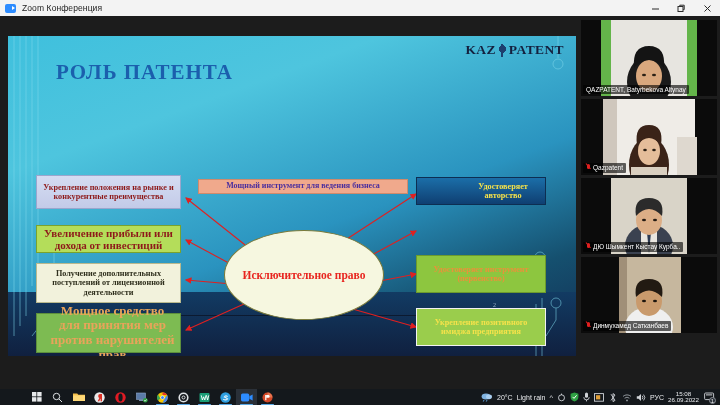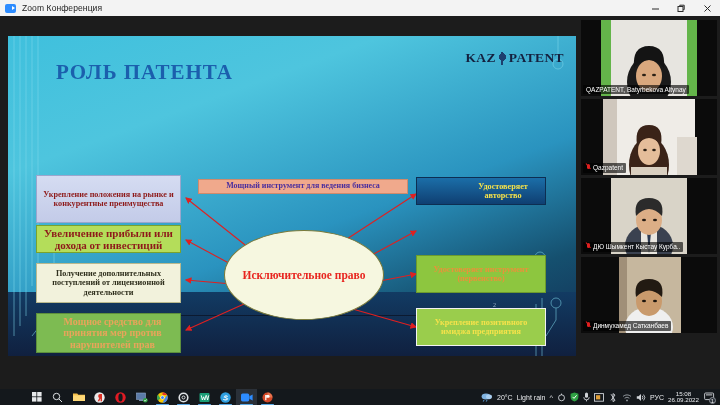--- a/index.html
+++ b/index.html
@@ -51,50 +51,50 @@
   }
   #slide-rule{
     position:absolute; left:32px; bottom:40px; width:470px; height:1px;
     background:#0c1a30;
   }
   .circuit { position:absolute; stroke:#7fd7ea; fill:none; opacity:.55; }
 
   #logo {
     position:absolute; right:12px; top:6px;
     font-family:"Liberation Serif", serif; font-size:13.5px; font-weight:700;
-    color:#14213f; letter-spacing:.4px; display:flex; align-items:center;margin-top:8px;
+    color:#14213f; letter-spacing:.4px; display:flex; align-items:center;
   }
   #logo-emblem {
     width:11px; height:13px; margin:0 1px;
     background:radial-gradient(circle at 50% 38%, #1d3f6e 0 38%, transparent 39%),
                linear-gradient(#1d3f6e,#1d3f6e) center/2px 100% no-repeat;
   }
 
   #slide-title {
     position:absolute; left:48px; top:24px;
     font-family:Liberation Serif, serif; font-weight:700;
     font-size:21px; color:#1b5fad; letter-spacing:1px;
   }
 
   .box {
     position:absolute; display:flex; align-items:center; justify-content:center;
     text-align:center; font-family:"Liberation Serif", serif; font-weight:700;
     line-height:1.12; padding:2px 4px;
   }
 
   
-  #box-market   { left:28px;  top:139px; width:145px; height:48px;
+  #box-market   { left:28px;  top:139px; width:145px; height:34px;
       background:linear-gradient(#d5dcf2,#c3cbe8); border:1px solid #9aa6cd;
       color:#8e1a1a; font-size:8.2px; }
   #box-profit   { left:28px;  top:189px; width:145px; height:28px;
       background:#b4dd5a; border:1px solid #7aa22e; color:#8e1a1a; font-size:11px; }
   #box-license  { left:28px;  top:227px; width:145px; height:40px;
       background:#f2f2dc; border:1px solid #b9b98e; color:#30301e; font-size:8.2px; }
   #box-enforce  { left:28px;  top:277px; width:145px; height:40px;
-      background:#7dbb52; border:1px solid #5d8f3c; color:#e8a45a; font-size:10px;padding-left:12px; }
+      background:#7dbb52; border:1px solid #5d8f3c; color:#e8a45a; font-size:13px;padding-left:12px; }
 
   
   #box-tool {
     left:190px; top:143px; width:210px; height:15px;
     background:#f0a98c; border:1px solid #cf8a6c; color:#4b2f9e; font-size:8px;
   }
 
   
   #box-author  { right:30px; top:141px; width:130px; height:28px;
       background:linear-gradient(#1b6ea8,#0f3f72); border:1px solid #0d2e52;

